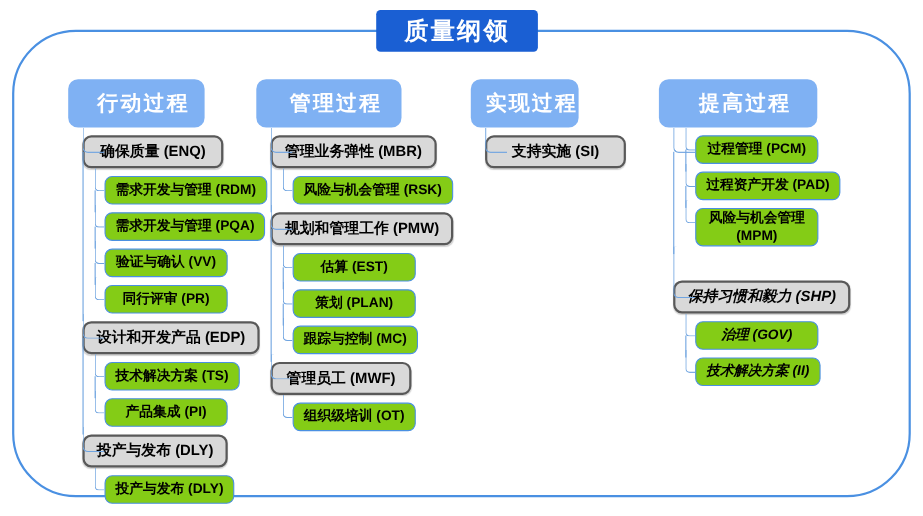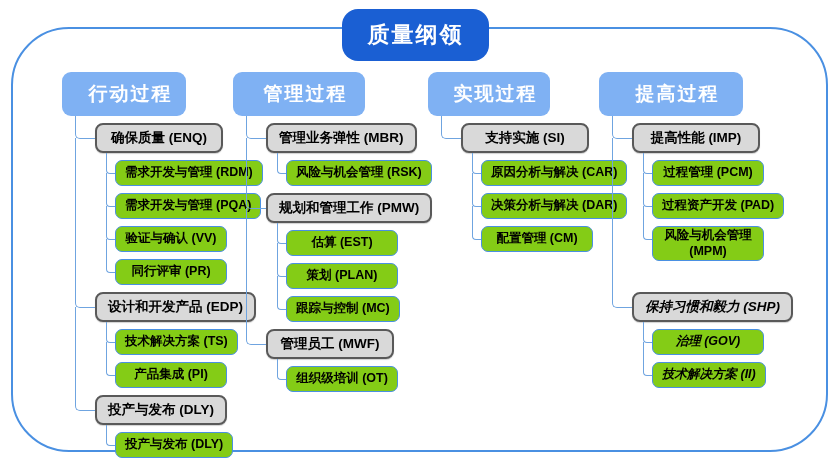--- a/index.html
+++ b/index.html
@@ -15,46 +15,46 @@
   html,body{width:839px;height:469px;background:#ffffff;overflow:hidden;
     font-family:"Liberation Sans","DejaVu Sans",sans-serif;}
   .stage{position:relative;width:839px;height:469px;}
 
   .frame{
     position:absolute;left:11px;top:27px;width:817px;height:425px;
     border:2px solid var(--frame-border);border-radius:58px;background:#fff;
   }
 
   .title-box{
-    position:absolute;left:342px;top:9px;width:147px;height:52px;z-index:5;
-    background:var(--title-bg);border-radius:16px;
+    position:absolute;left:342px;top:9px;width:147px;height:38px;z-index:5;
+    background:var(--title-bg);border-radius:4px;
     display:flex;align-items:center;justify-content:center;
     color:#fff;font-size:22px;font-weight:bold;letter-spacing:2px;
   }
 
   .columns{position:absolute;left:0;top:0;width:839px;height:469px;z-index:2;}
   .col{position:absolute;top:72px;}
   .col:nth-child(1){left:62px;}
   .col:nth-child(2){left:233px;}
   .col:nth-child(3){left:428px;}
   .col:nth-child(4){left:599px;}
 
   .col-header{
     height:44px;background:var(--header-bg);border-radius:9px;
     display:flex;align-items:center;justify-content:center;
     color:#fff;font-size:19px;font-weight:bold;letter-spacing:2px;padding-left:13px;
   }
   .col:nth-child(1) .col-header{width:124px;}
   .col:nth-child(2) .col-header{width:132px;}
-  .col:nth-child(3) .col-header{width:122px;}
+  .col:nth-child(3) .col-header{width:98px;}
   .col:nth-child(4) .col-header{width:144px;}
 
   
   .l2-list{margin-left:13px;}
-  .l2-item{position:relative;padding-left:20px;margin-top:7px;}
+  .l2-item{position:relative;margin-top:7px;}
   .l2-item::before{
     content:'';position:absolute;left:0;top:-7px;width:19px;height:22px;
     border-left:1.5px solid var(--connector);
     border-bottom:1.5px solid var(--connector);
     border-bottom-left-radius:5px;
   }
   .l2-item:not(:last-child)::after{
     content:'';position:absolute;left:0;top:15px;bottom:-7px;
     border-left:1.5px solid var(--connector);
   }
@@ -174,39 +174,27 @@
               </div>
             </div>
           </div>
         </div>
       </div>
       <div class="col">
         <div class="col-header">实现过程</div>
         <div class="l2-list">
           <div class="l2-item">
             <div class="gray-box">支持实施 (SI)</div>
-            <div class="l3-list">
-              <div class="l3-item">
-                <div class="white-box">原因分析与解决 (CAR)</div>
-              </div>
-              <div class="l3-item">
-                <div class="white-box">决策分析与解决 (DAR)</div>
-              </div>
-              <div class="l3-item">
-                <div class="white-box">配置管理 (CM)</div>
-              </div>
-            </div>
           </div>
         </div>
       </div>
       <div class="col">
         <div class="col-header">提高过程</div>
         <div class="l2-list">
           <div class="l2-item">
-            <div class="gray-box">提高性能 (IMP)</div>
             <div class="l3-list">
               <div class="l3-item">
                 <div class="white-box">过程管理 (PCM)</div>
               </div>
               <div class="l3-item">
                 <div class="white-box">过程资产开发 (PAD)</div>
               </div>
               <div class="l3-item">
                 <div class="white-box">风险与机会管理
 (MPM)</div>

